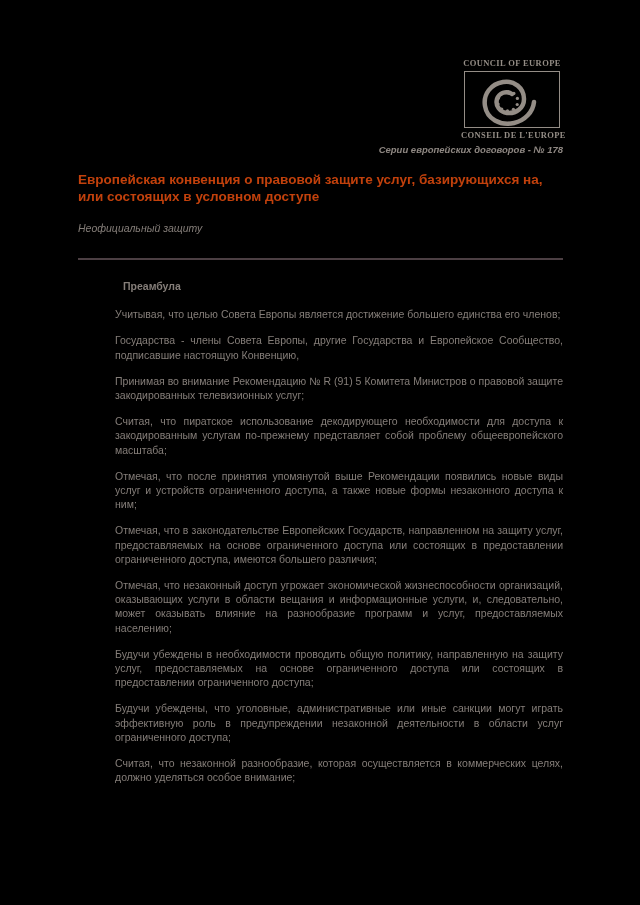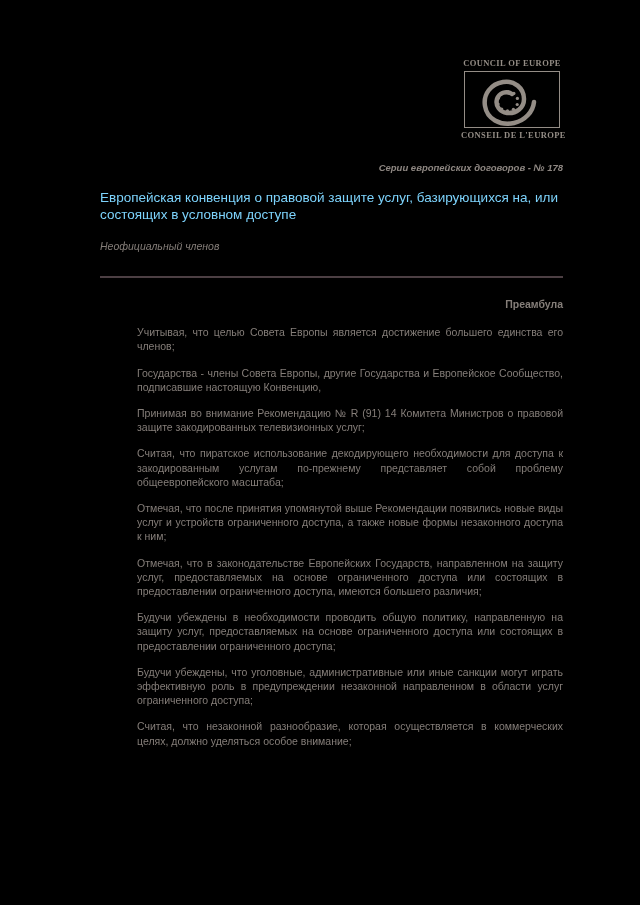--- a/index.html
+++ b/index.html
@@ -4,50 +4,50 @@
 <style>
   html,body { margin:0; padding:0; background:#000; }
   .page {
     position:relative;
     width:640px; height:905px;
     background:#000;
     overflow:hidden;
     font-family:"Liberation Sans", sans-serif;
     color:#857e79;
     box-sizing:border-box;
-    padding:58px 77px 0 100px;
+    padding:58px 77px 0 78px;
   }
   .logo-block { margin-left:auto; width:102px; text-align:center; color:#948d86; }
   .logo-caption {
     font-family:"Liberation Serif", serif;
     font-weight:bold;
     font-size:8.5px;
     letter-spacing:0.4px;
     white-space:nowrap;
     color:#948d86;
   }
   .emblem { display:block; margin:3px auto 2px auto; }
   .series {
     text-align:right;
     font-weight:bold; font-style:italic;
     font-size:9.5px;
-    margin-top:22px;
+    margin-top:4px;
     color:#8e8782;
   }
   .title {
-    font-size:13.5px; font-weight:normal;
+    font-size:13.5px; font-weight:bold;
     line-height:17px;
     margin:16px 0 0 0;
-    color:#7dd3fc;
+    color:#c2410c;
   }
   .place-date { font-size:10.5px; margin-top:19px; }
   .translation { font-size:10.5px; font-style:italic; margin-top:17px; }
   hr.rule { border:none; border-top:2px solid #4c3f43; margin:24px 0 0 0; }
   .body-text { margin:19px 0 0 37px; font-size:10.5px; line-height:14.2px; }
-  .preamble-heading { font-weight:bold; margin:0 0 14px 17px;text-align:right; }
+  .preamble-heading { font-weight:bold; margin:0 0 14px 8px; }
   p.para { margin:0 0 12px 0; text-align:justify; }
 </style>
 </head>
 <body>
 
 <div class="page">
 
   <div class="logo-block">
     <div class="logo-caption">COUNCIL OF EUROPE</div>
     <svg class="emblem" width="96" height="57" viewBox="0 0 96 57">
@@ -70,30 +70,31 @@
       </g>
     </svg>
     <div class="logo-caption">CONSEIL DE L'EUROPE</div>
   </div>
 
   <div class="series">Серии европейских договоров - № 178</div>
 
   <h1 class="title">Европейская конвенция о правовой защите услуг, базирующихся на, или состоящих в условном доступе</h1>
 
 
-  <div class="translation">Неофициальный членов</div>
+  <div class="translation">Неофициальный защиту</div>
 
   <hr class="rule">
 
   <div class="body-text">
     <div class="preamble-heading">Преамбула</div>
     <p class="para">Учитывая, что целью Совета Европы является достижение большего единства его членов;</p>
     <p class="para">Государства - члены Совета Европы, другие Государства и Европейское Сообщество, подписавшие настоящую Конвенцию,</p>
-    <p class="para">Принимая во внимание Рекомендацию № R (91) 14 Комитета Министров о правовой защите закодированных телевизионных услуг;</p>
+    <p class="para">Принимая во внимание Рекомендацию № R (91) 5 Комитета Министров о правовой защите закодированных телевизионных услуг;</p>
     <p class="para">Считая, что пиратское использование декодирующего необходимости для доступа к закодированным услугам по-прежнему представляет собой проблему общеевропейского масштаба;</p>
     <p class="para">Отмечая, что после принятия упомянутой выше Рекомендации появились новые виды услуг и устройств ограниченного доступа, а также новые формы незаконного доступа к ним;</p>
     <p class="para">Отмечая, что в законодательстве Европейских Государств, направленном на защиту услуг, предоставляемых на основе ограниченного доступа или состоящих в предоставлении ограниченного доступа, имеются большего различия;</p>
+    <p class="para">Отмечая, что незаконный доступ угрожает экономической жизнеспособности организаций, оказывающих услуги в области вещания и информационные услуги, и, следовательно, может оказывать влияние на разнообразие программ и услуг, предоставляемых населению;</p>
     <p class="para">Будучи убеждены в необходимости проводить общую политику, направленную на защиту услуг, предоставляемых на основе ограниченного доступа или состоящих в предоставлении ограниченного доступа;</p>
-    <p class="para">Будучи убеждены, что уголовные, административные или иные санкции могут играть эффективную роль в предупреждении незаконной направленном в области услуг ограниченного доступа;</p>
+    <p class="para">Будучи убеждены, что уголовные, административные или иные санкции могут играть эффективную роль в предупреждении незаконной деятельности в области услуг ограниченного доступа;</p>
     <p class="para">Считая, что незаконной разнообразие, которая осуществляется в коммерческих целях, должно уделяться особое внимание;</p>
   </div>
 
 </div>
 
 </body></html>

